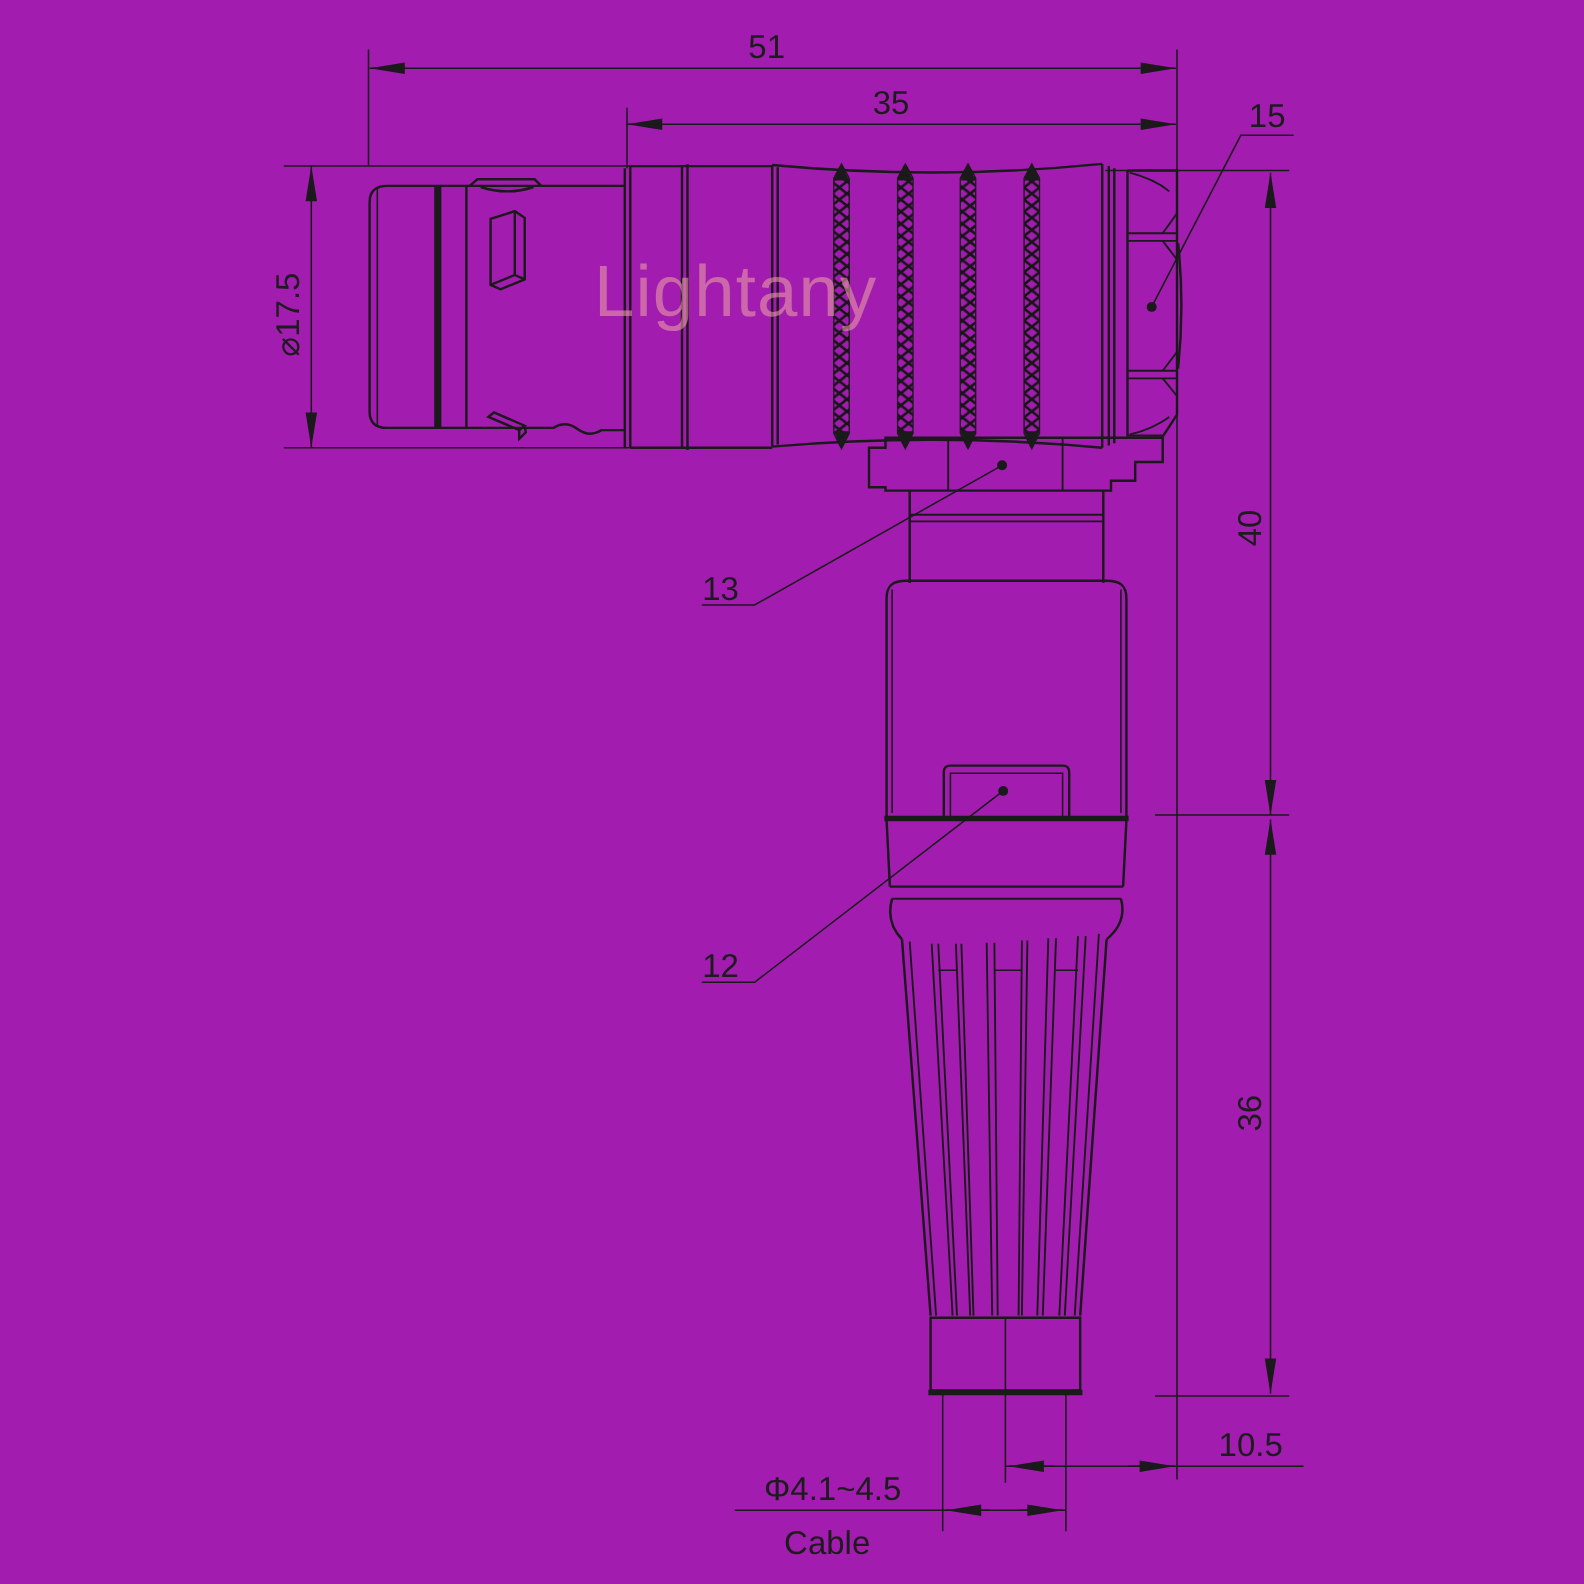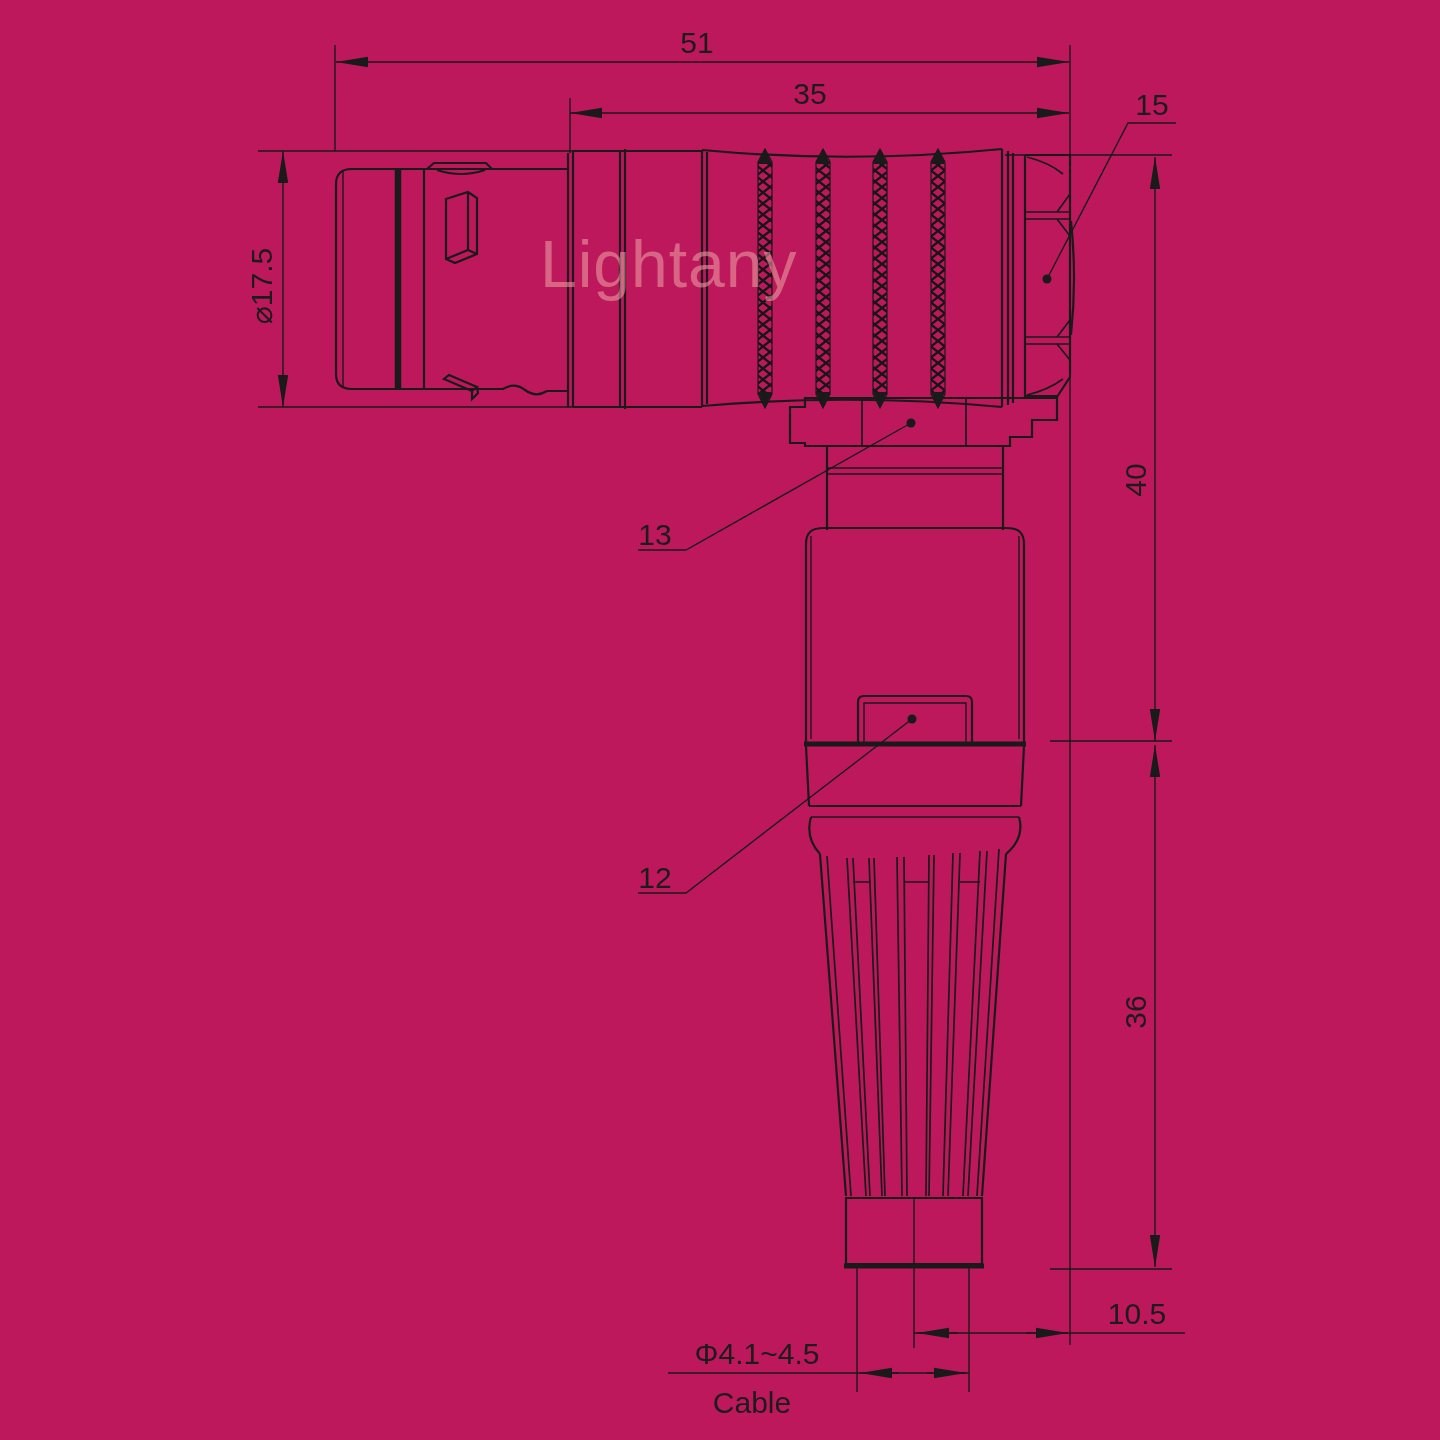--- a/index.html
+++ b/index.html
@@ -1,16 +1,16 @@
 <!DOCTYPE html>
 <html><head>
 <meta charset="utf-8">
 <style>
   html,body{margin:0;padding:0;background:#ffffff;}
-  .page{position:relative;width:1440px;height:1440px;background:#be185d;overflow:hidden;
+  .page{position:relative;width:1440px;height:1440px;background:#a21caf;overflow:hidden;
         font-family:"Liberation Sans",sans-serif;}
   .page svg{position:absolute;left:0;top:0;}
   .watermark{position:absolute;left:540px;top:226px;font-size:66px;letter-spacing:1px;
              color:#efa5a5;opacity:.55;font-weight:500;pointer-events:none;
              font-family:"Liberation Sans",sans-serif;}
   
   .ln  {stroke:#1a1a1a;fill:none;stroke-width:2.2;}   
   .lt  {stroke:#1a1a1a;fill:none;stroke-width:1.4;}   
   .lm  {stroke:#1a1a1a;fill:none;stroke-width:1.7;}   
   .lk  {stroke:#1a1a1a;fill:none;stroke-width:5;}     

